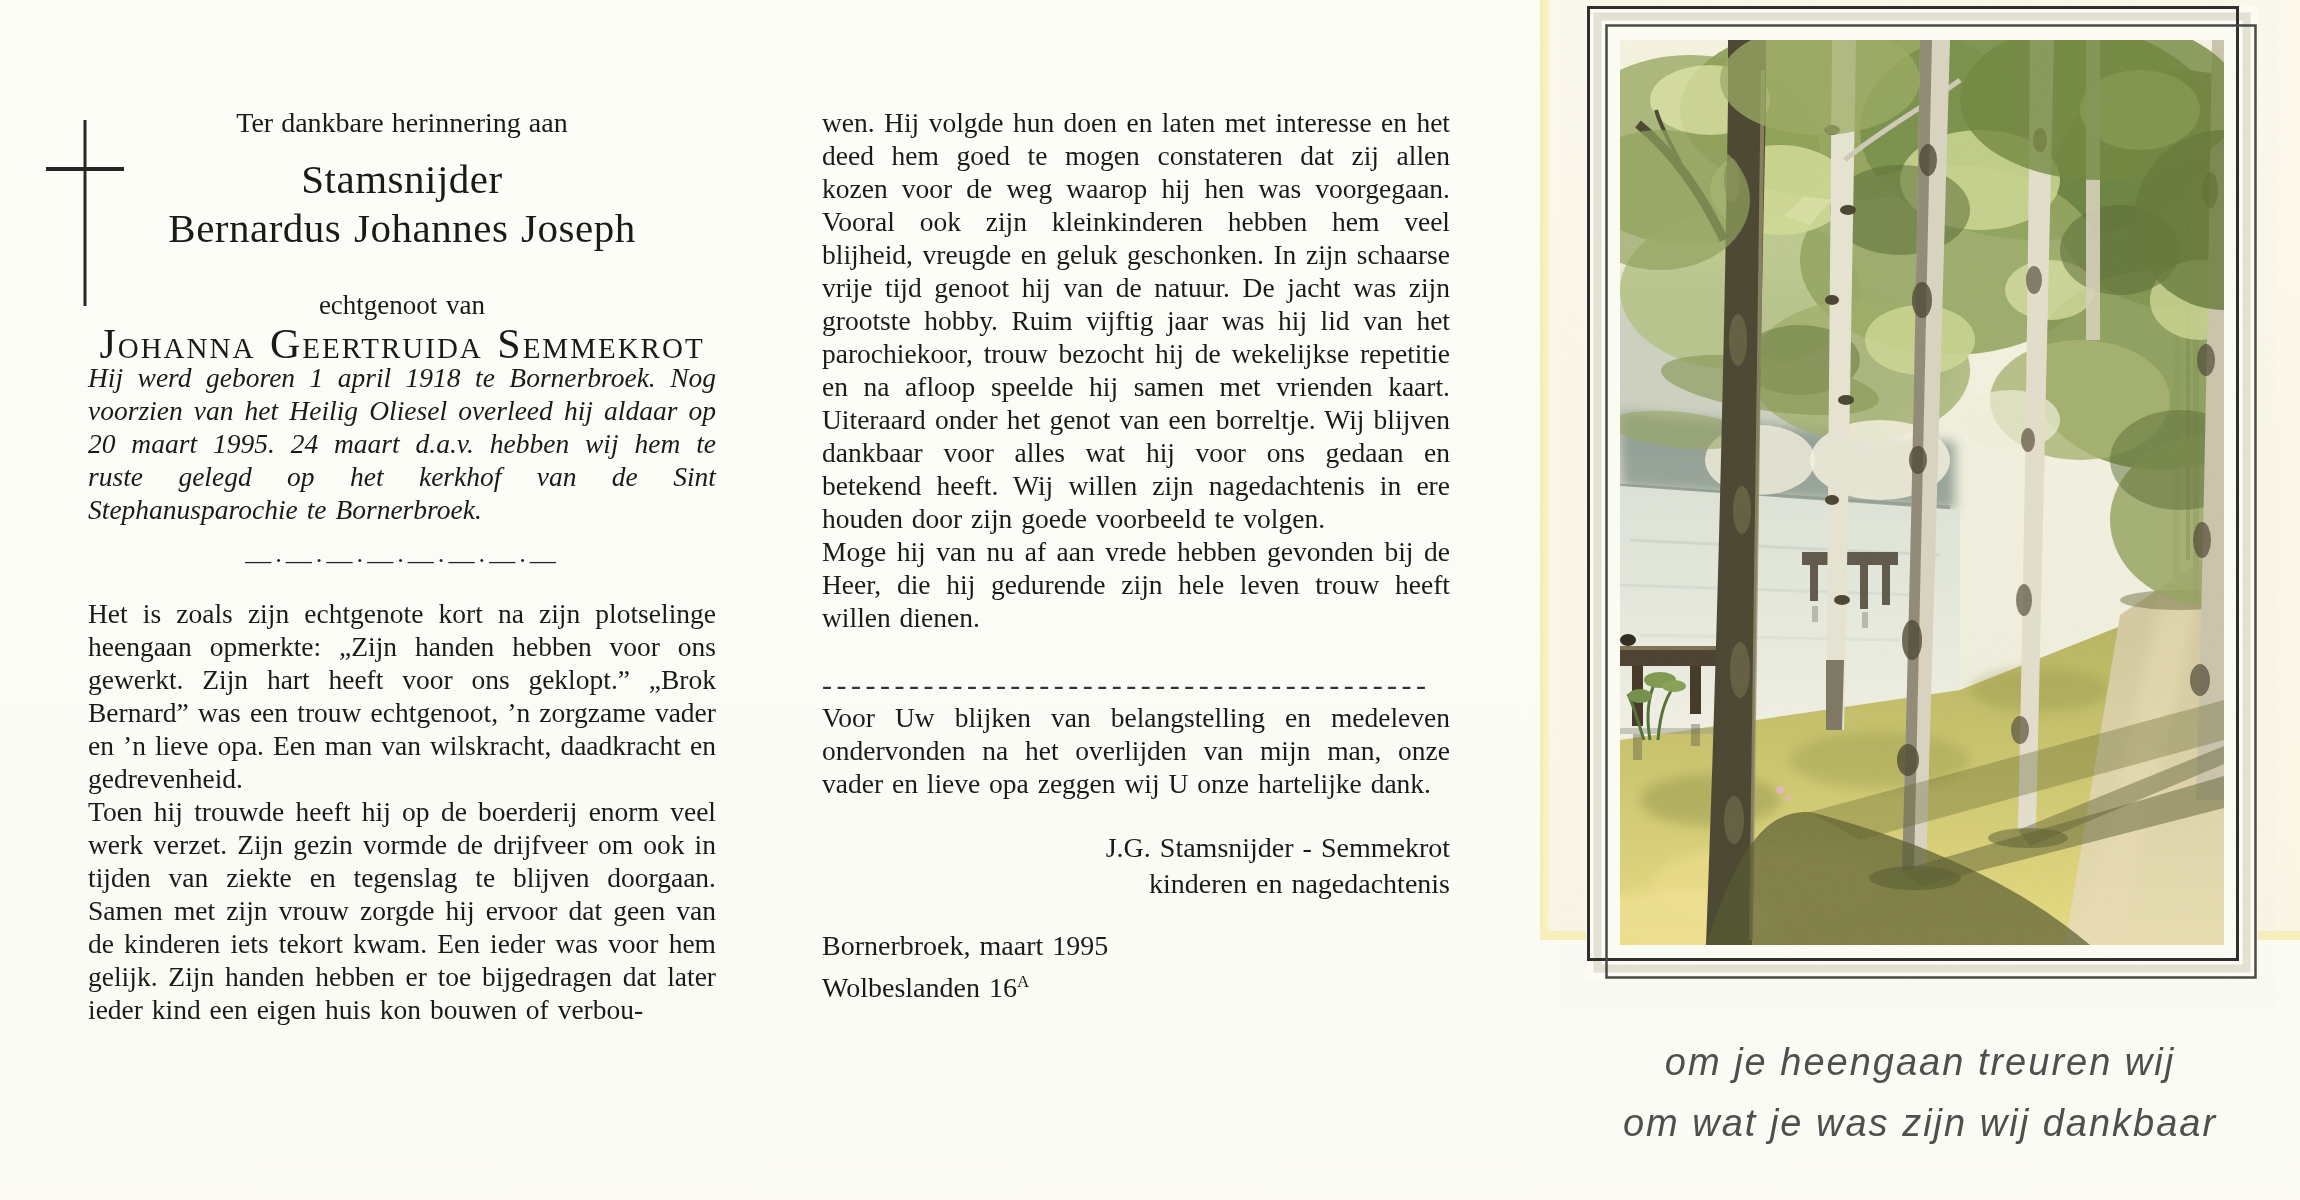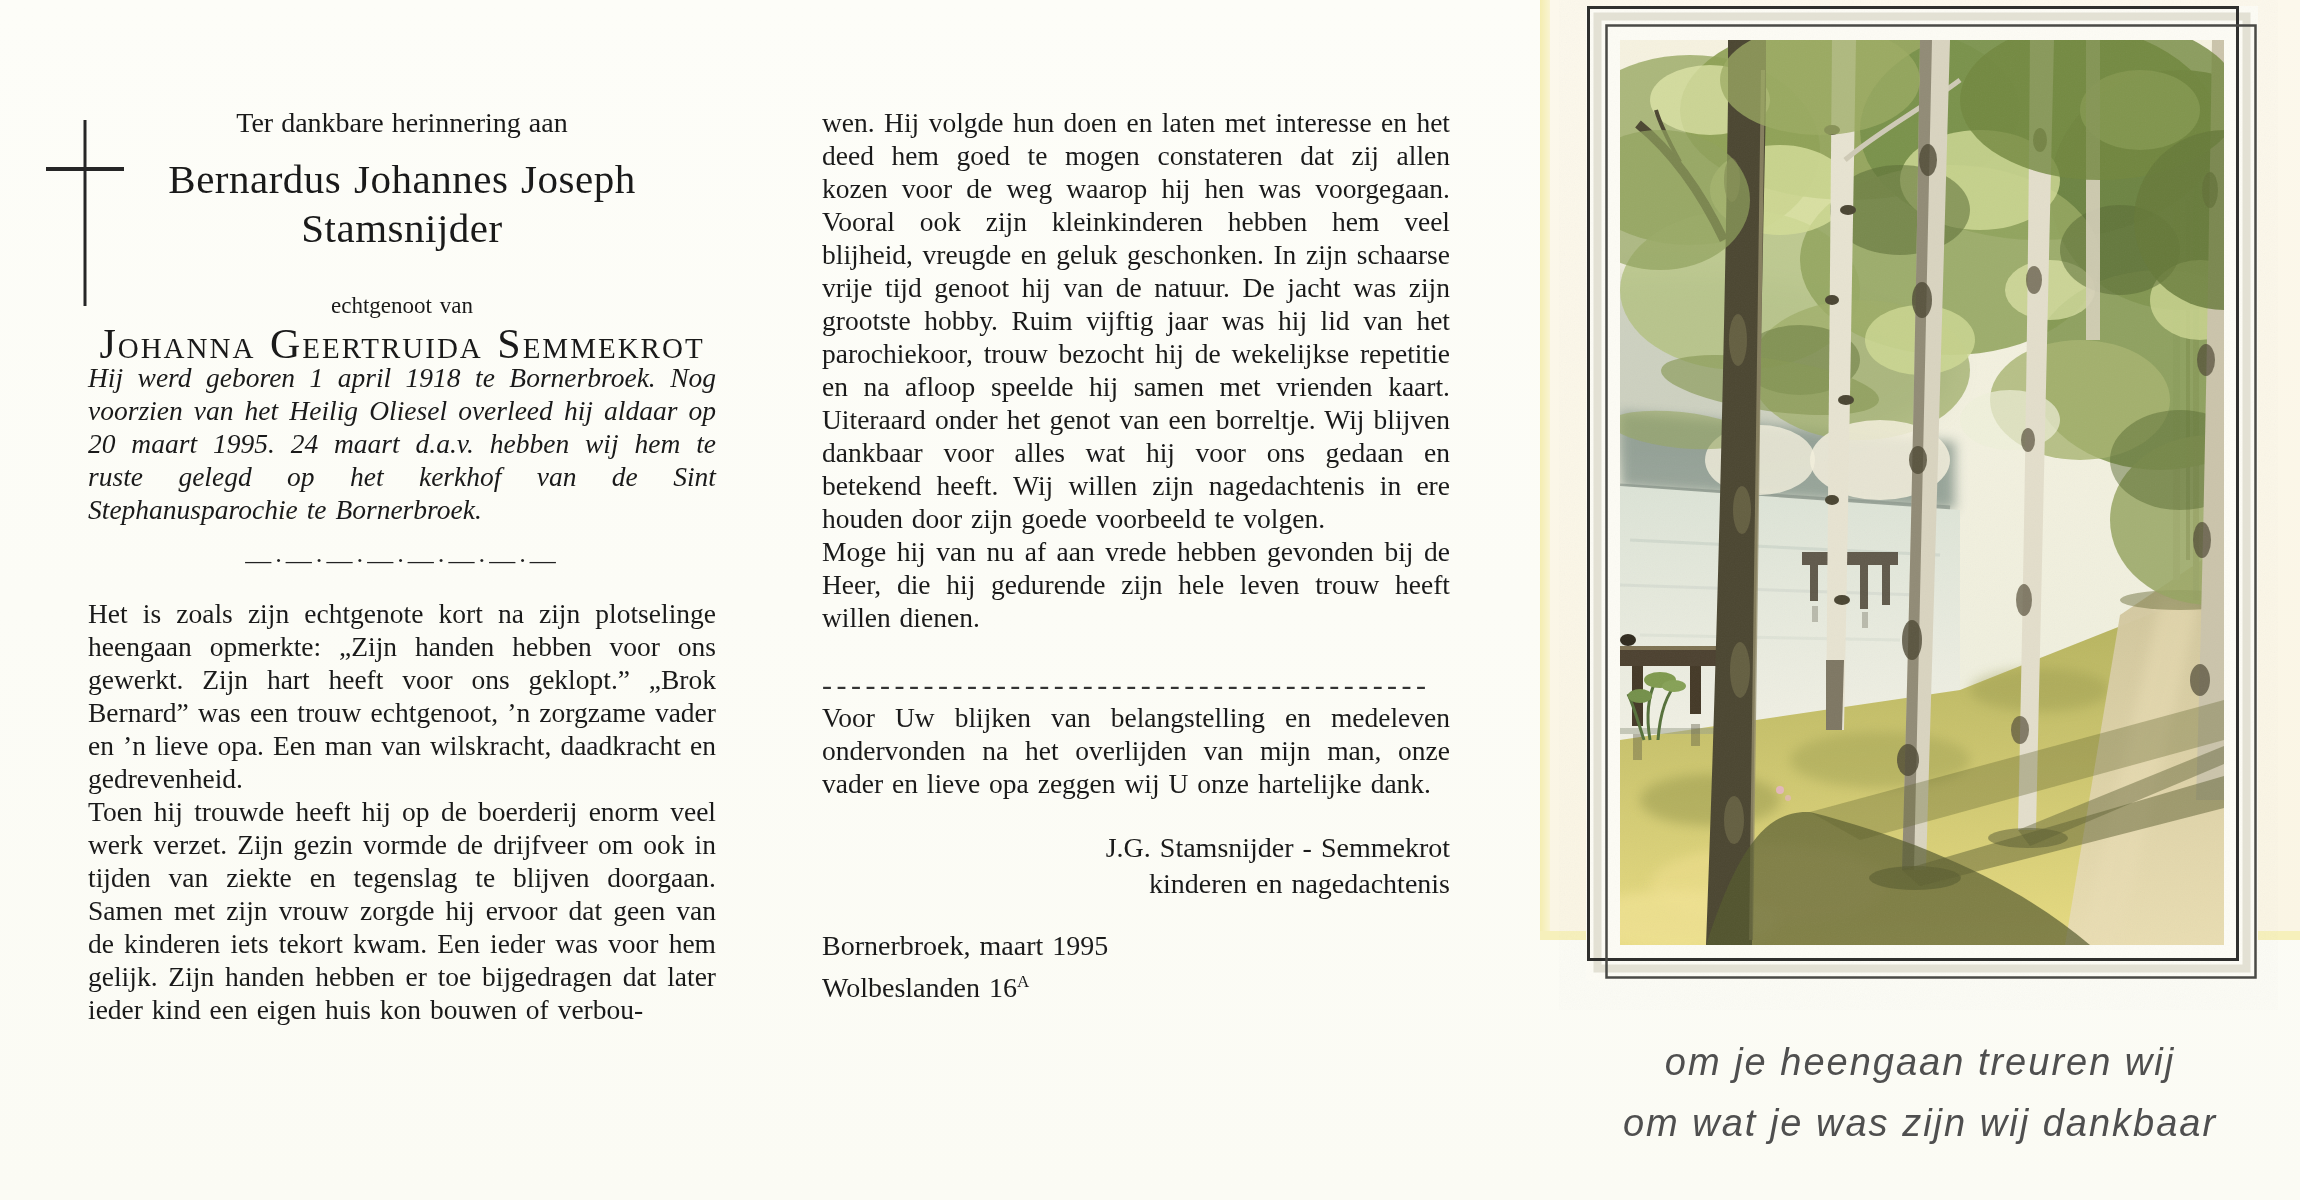--- a/index.html
+++ b/index.html
@@ -8,21 +8,21 @@
   .paper{position:absolute;inset:0;background:linear-gradient(180deg,#fdfdf8 0%,#fbfbf4 100%);}
 
   
   .col{position:absolute;top:106px;width:628px;text-align:justify;font-size:27.5px;line-height:33px;word-spacing:2px;}
   .col p{margin:0;}
   .col-left{left:88px;}
   .col-middle{left:822px;}
 
   .intro{text-align:center;font-size:28px;margin-bottom:16px;word-spacing:1px;}
   .deceased-name{text-align:center;font-size:41px;line-height:49px;letter-spacing:.5px;margin:0;}
-  .spouse-label{text-align:center;font-size:23px;margin-top:36px;}
+  .spouse-label{text-align:center;font-size:27px;margin-top:36px;}
   .spouse-name{text-align:center;font-size:42px;font-variant:small-caps;letter-spacing:2px;margin-top:6px;}
   .para-birth{margin-top:42px;font-style:italic;}
   .divider-dashdot{text-align:center;margin:18px 0 20px 0;font-size:26px;letter-spacing:3px;color:#222;white-space:nowrap;overflow:hidden;}
   .divider-dashes{margin-top:34px;font-size:30px;letter-spacing:4.5px;color:#333;white-space:nowrap;overflow:hidden;}
   .para-thanks{margin-top:56px;}
   .signature{margin-top:30px;text-align:right;padding-left:170px;font-size:28px;line-height:36px;}
   .place-block{margin-top:26px;font-size:28px;line-height:36px;text-align:left;}
   .place-block sup{font-size:17px;}
 
   
@@ -44,22 +44,22 @@
 
 <div class="paper">
 
   <svg class="cross" width="92" height="192" viewBox="0 0 92 192">
     <line x1="41" y1="2" x2="41" y2="188" stroke="#262626" stroke-width="3"></line>
     <line x1="2" y1="51" x2="80" y2="51" stroke="#262626" stroke-width="4"></line>
   </svg>
 
   <div class="col col-left">
     <div class="intro">Ter dankbare herinnering aan</div>
+    <div class="deceased-name">Stamsnijder</div>
     <div class="deceased-name">Bernardus Johannes Joseph</div>
-    <div class="deceased-name">Stamsnijder</div>
     <div class="spouse-label">echtgenoot van</div>
     <div class="spouse-name">Johanna Geertruida Semmekrot</div>
     <p class="para-birth">Hij werd geboren 1 april 1918 te Bornerbroek. Nog voorzien van het Heilig Oliesel overleed hij aldaar op 20 maart 1995. 24 maart d.a.v. hebben wij hem te ruste gelegd op het kerkhof van de Sint Stephanusparochie te Bornerbroek.</p>
     <div class="divider-dashdot">—·—·—·—·—·—·—·—</div>
     <p>Het is zoals zijn echtgenote kort na zijn plotselinge heengaan opmerkte: „Zijn handen hebben voor ons gewerkt. Zijn hart heeft voor ons geklopt.” „Brok Bernard” was een trouw echtgenoot, ’n zorgzame vader en ’n lieve opa. Een man van wilskracht, daadkracht en gedrevenheid.</p>
     <p>Toen hij trouwde heeft hij op de boerderij enorm veel werk verzet. Zijn gezin vormde de drijfveer om ook in tijden van ziekte en tegenslag te blijven doorgaan. Samen met zijn vrouw zorgde hij ervoor dat geen van de kinderen iets tekort kwam. Een ieder was voor hem gelijk. Zijn handen hebben er toe bijgedragen dat later ieder kind een eigen huis kon bouwen of verbou-</p>
   </div>
 
   <div class="col col-middle">
     <p>wen. Hij volgde hun doen en laten met interesse en het deed hem goed te mogen constateren dat zij allen kozen voor de weg waarop hij hen was voorgegaan. Vooral ook zijn kleinkinderen hebben hem veel blijheid, vreugde en geluk geschonken. In zijn schaarse vrije tijd genoot hij van de natuur. De jacht was zijn grootste hobby. Ruim vijftig jaar was hij lid van het parochiekoor, trouw bezocht hij de wekelijkse repetitie en na afloop speelde hij samen met vrienden kaart. Uiteraard onder het genot van een borreltje. Wij blijven dankbaar voor alles wat hij voor ons gedaan en betekend heeft. Wij willen zijn nagedachtenis in ere houden door zijn goede voorbeeld te volgen.</p>

